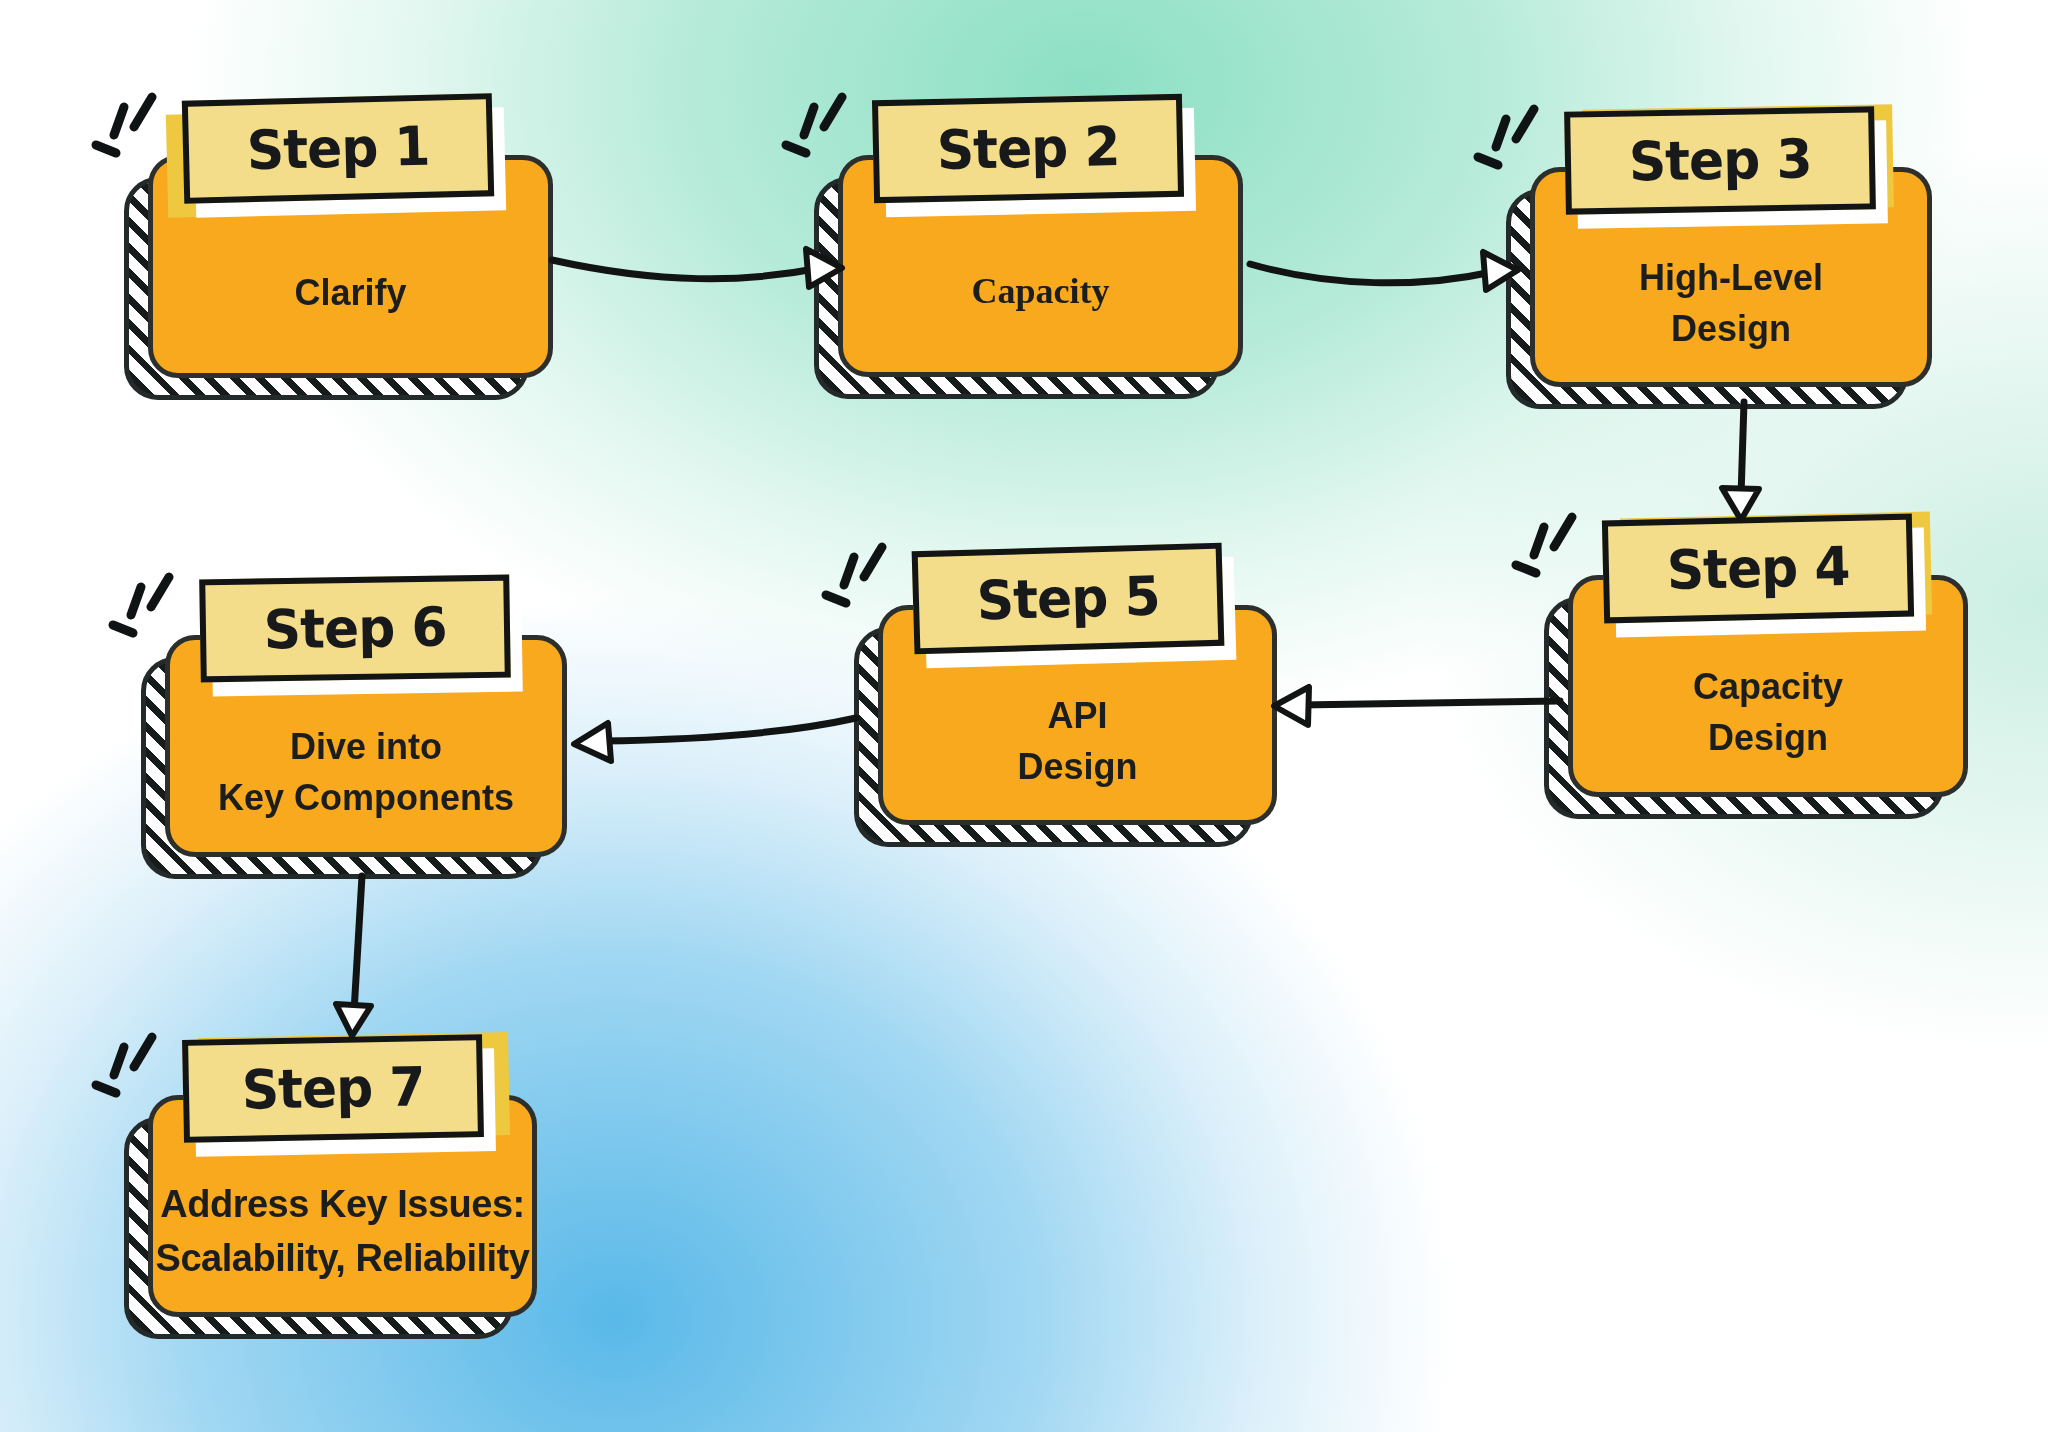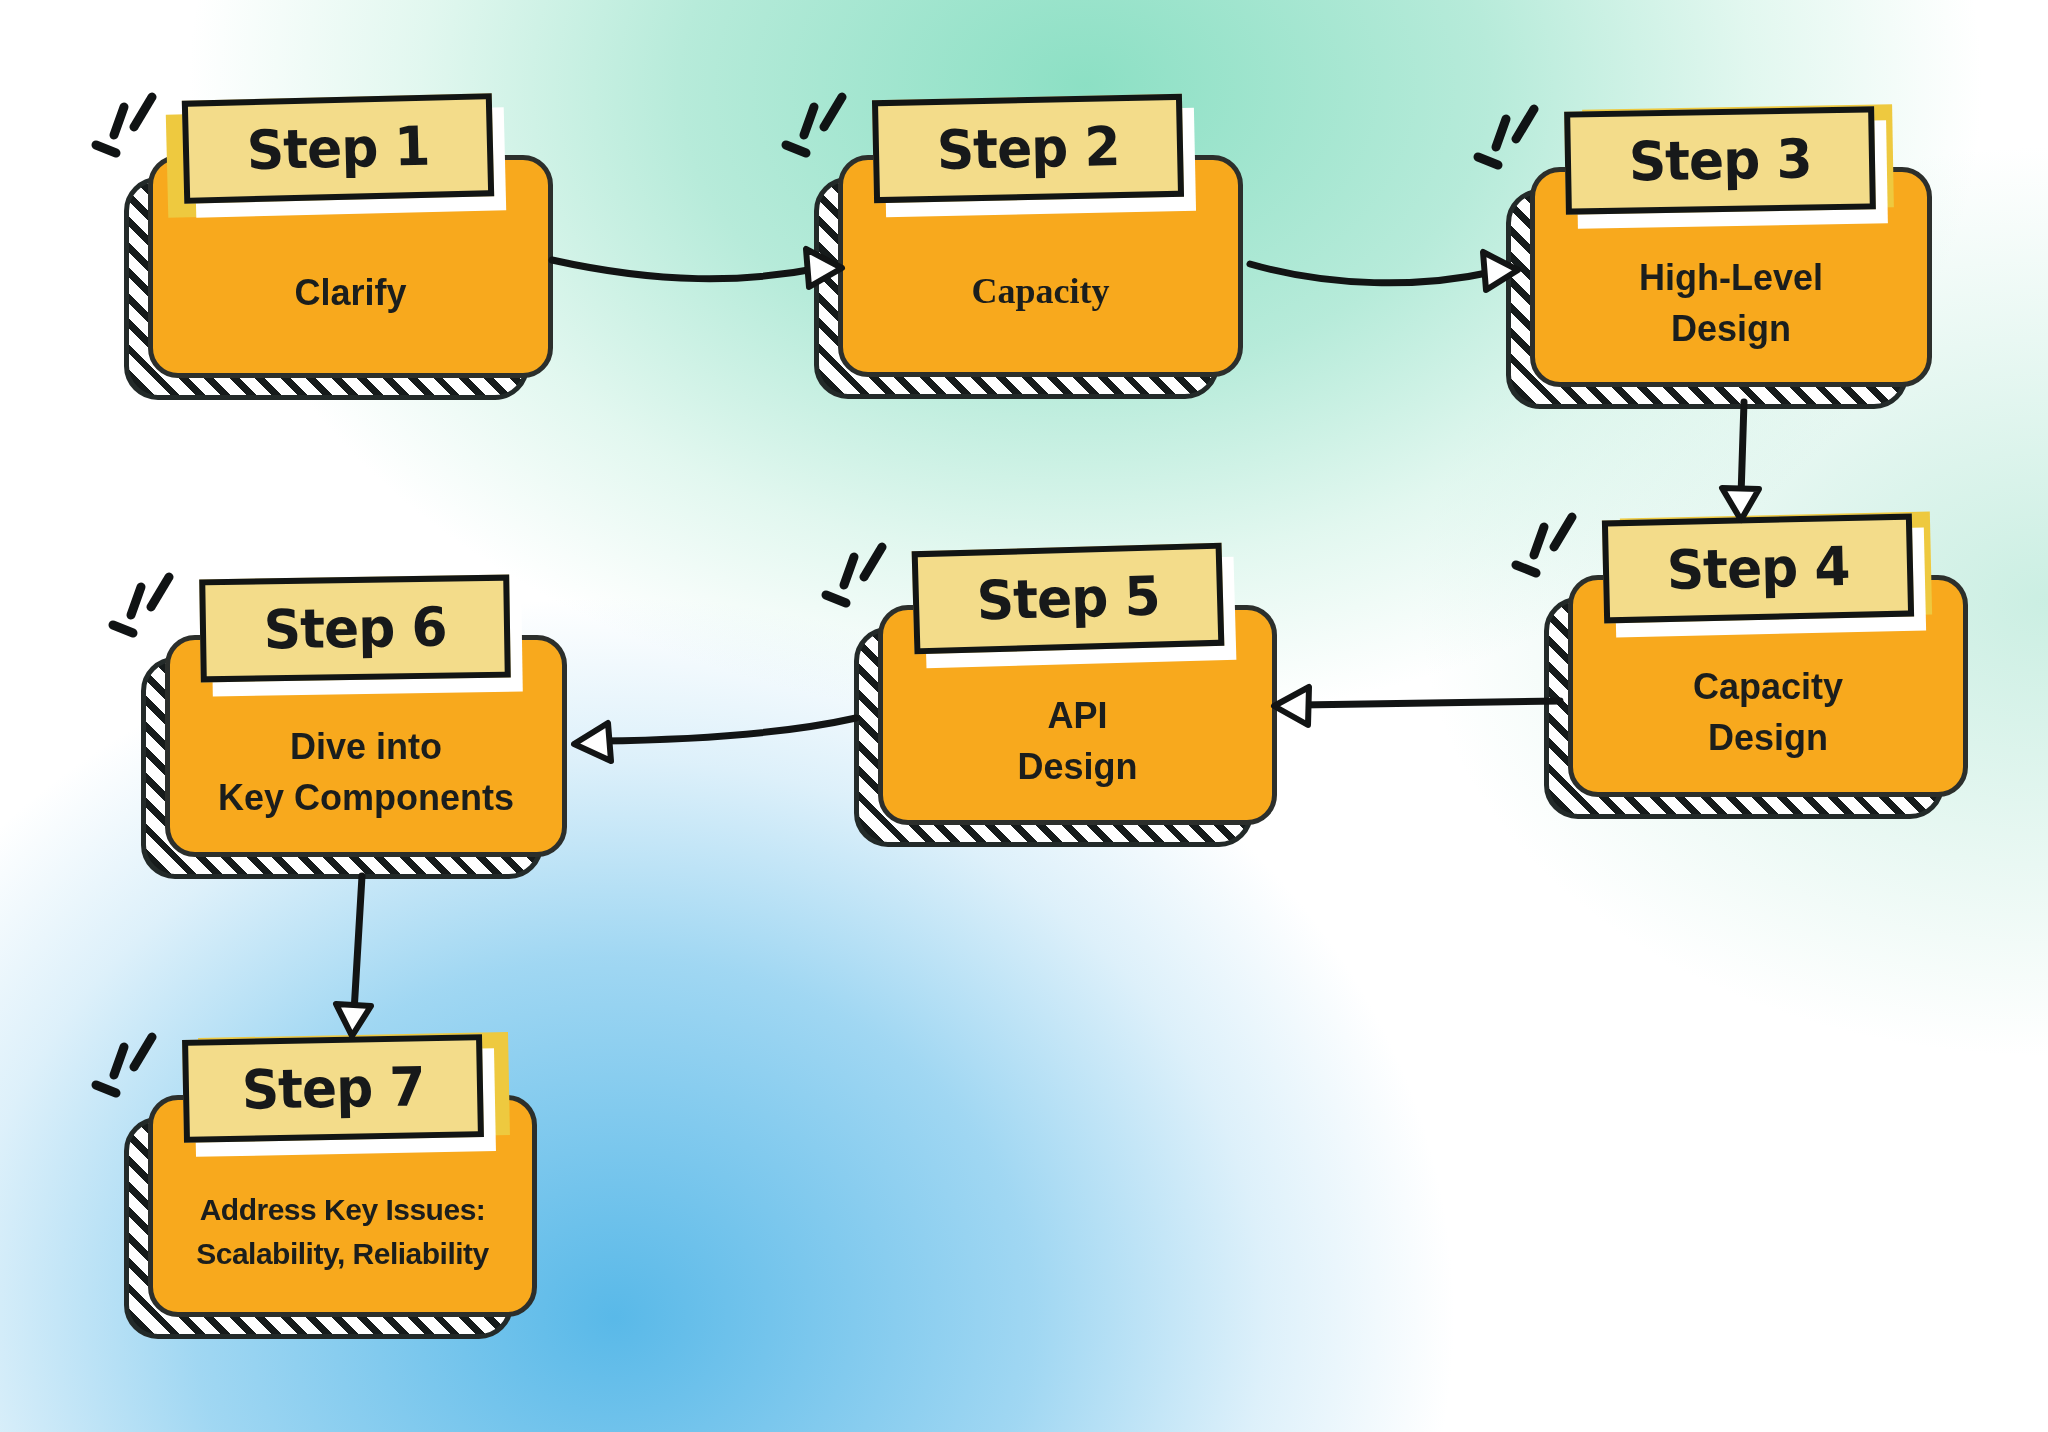--- a/index.html
+++ b/index.html
@@ -35,21 +35,21 @@
     background:#F8A91D;border:5px solid #2c2f2c;border-radius:30px;
     display:flex;flex-direction:column;align-items:center;justify-content:center;
     padding-top:52px;box-sizing:border-box;gap:10px;
   }
   .line{
     font-family:"Liberation Sans", sans-serif;
     font-weight:bold;font-size:36px;line-height:1.15;color:#1b1e1d;
     white-space:nowrap;
   }
   .s2 .line{font-family:Liberation Serif, serif;}
-  .s7 .line{font-size:30px;letter-spacing:-0.5px;}
+  .s7 .line{font-size:38px;letter-spacing:-0.5px;}
 
   .mustard{
     position:absolute;width:310px;height:103px;background:#EEC93F;z-index:2;display:none;
   }
   .s1 .mustard{display:block;left:19px;top:-44px;transform:rotate(-1.4deg);}
   .s3 .mustard{display:block;left:53px;top:-60px;transform:rotate(-1deg);}
   .s4 .mustard{display:block;left:53px;top:-60px;transform:rotate(-1.3deg);}
   .s7 .mustard{display:block;left:51px;top:-60px;transform:rotate(-1.1deg);}
 
   .banner-back{

